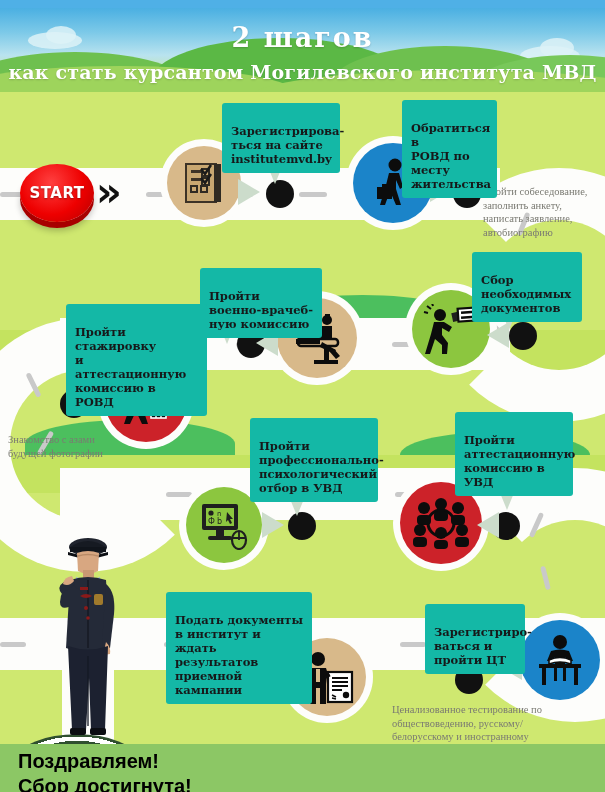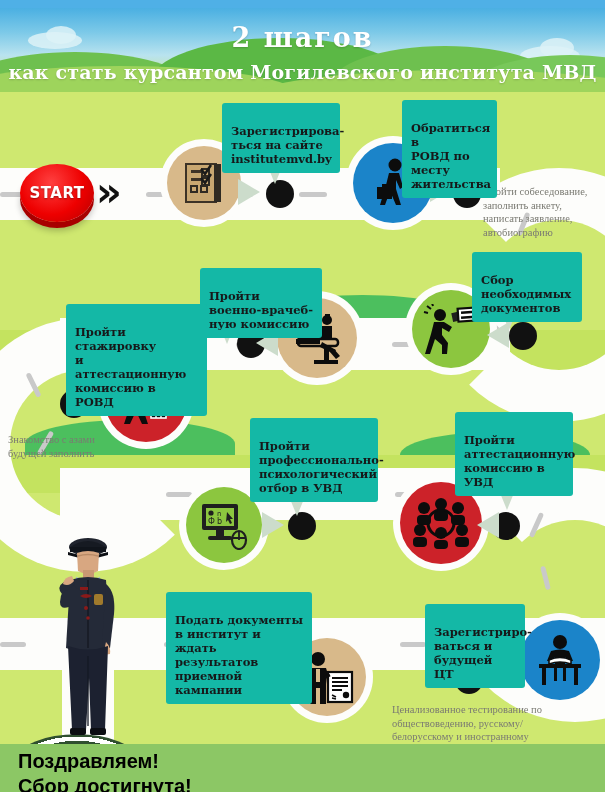--- a/index.html
+++ b/index.html
@@ -263,21 +263,21 @@
   <div class="tail tail-r" style="left:83px;top:388px;"></div>
   <div class="node" style="left:60px;top:390px;"></div>
   <div class="bub" style="left:22px;top:304px;width:141px;white-space:pre-line;margin-left:44px;">
     <span>Пройти стажировку
 и аттестационную
 комиссию в РОВД</span>
   </div>
   <div class="tail tail-d" style="left:66px;top:370px;"></div>
   <div class="cap" style="left:8px;top:420px;width:130px;white-space:pre-line;">
     <span>Знакомство с азами
-будущей заполнить</span>
+будущей фотографии</span>
   </div>
 
   <div class="icircle ring" style="left:186px;top:487px;width:76px;height:76px;background:#8cc63f;">
     <svg width="52" height="50" viewBox="0 0 52 50">
       <rect x="4" y="4" width="36" height="26" rx="2" fill="#1f1f1f"></rect>
       <rect x="8" y="8" width="28" height="18" fill="#8cc63f"></rect>
       <circle cx="13" cy="13" r="2.6" fill="#1f1f1f"></circle>
       <text x="19" y="16" font-size="7" fill="#1f1f1f" font-family="DejaVu Sans">n</text>
       <text x="10" y="24" font-size="8" fill="#1f1f1f" font-family="DejaVu Sans">Ф</text>
       <text x="19" y="24" font-size="8" fill="#1f1f1f" font-family="DejaVu Sans">b</text>
@@ -358,21 +358,21 @@
       <rect x="21" y="34" width="3" height="13" fill="#0c0c0c"></rect>
       <rect x="30" y="34" width="3" height="13" fill="#0c0c0c"></rect>
       <path d="M16 26 q11 -5 22 0 l0 4 q-11 -4 -22 0 z" fill="#fff" stroke="#0c0c0c" stroke-width="1.6"></path>
     </svg>
   </div>
   <div class="tail tail-l" style="left:500px;top:654px;"></div>
   <div class="node" style="left:455px;top:666px;"></div>
   <div class="bub" style="left:425px;top:604px;width:100px;white-space:pre-line;">
     <span>Зарегистриро-
 ваться и
-будущей ЦТ</span>
+пройти ЦТ</span>
   </div>
   <div class="tail tail-d" style="left:450px;top:648px;"></div>
   <div class="cap" style="left:392px;top:690px;width:213px;white-space:pre-line;">
     <span>Ценализованное тестирование по
 обществоведению, русскому/
 белорусскому и иностранному
 языкам</span>
   </div>
 
   <div class="target" style="left:18px;top:700px;width:118px;height:118px;"></div>

